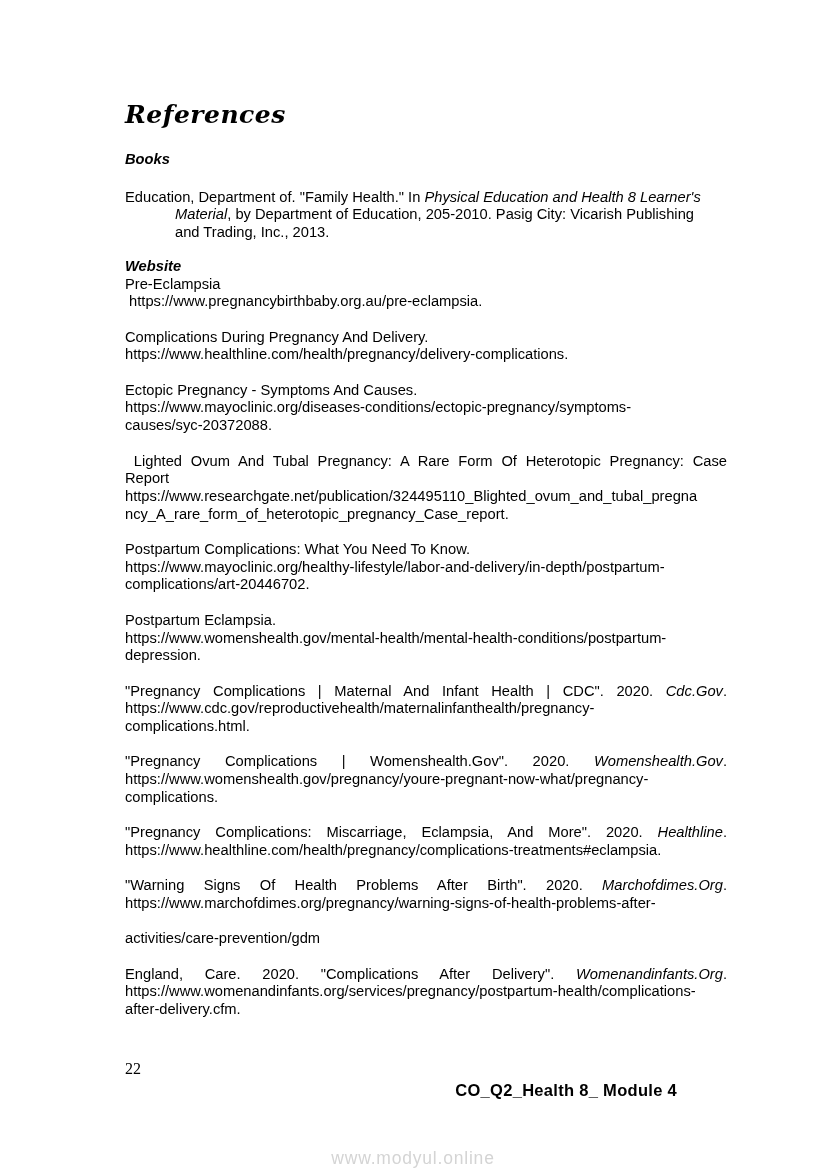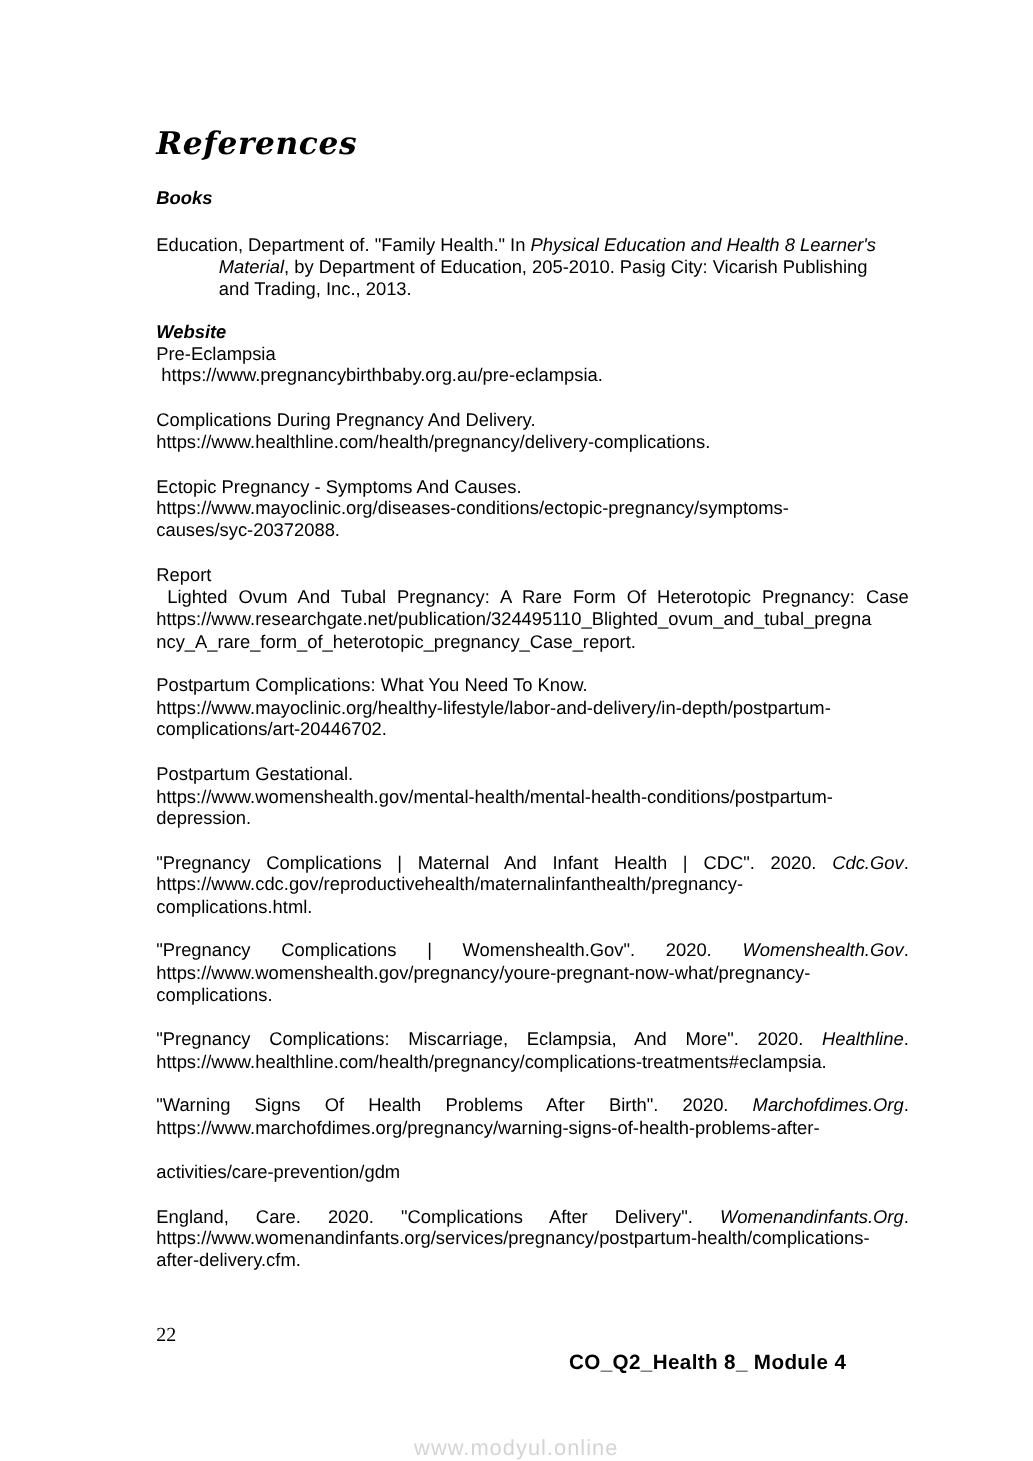--- a/index.html
+++ b/index.html
@@ -99,32 +99,32 @@
         <div class="entry">
           <div class="line"><span>Complications During Pregnancy And Delivery.</span></div>
           <div class="line"><span>https://www.healthline.com/health/pregnancy/delivery-complications.</span></div>
         </div>
         <div class="entry">
           <div class="line"><span>Ectopic Pregnancy - Symptoms And Causes.</span></div>
           <div class="line"><span>https://www.mayoclinic.org/diseases-conditions/ectopic-pregnancy/symptoms-</span></div>
           <div class="line"><span>causes/syc-20372088.</span></div>
         </div>
         <div class="entry">
+          <div class="line j"><span> Lighted Ovum And Tubal Pregnancy: A Rare Form Of Heterotopic Pregnancy: Case</span></div>
           <div class="line"><span>Report</span></div>
-          <div class="line j"><span> Lighted Ovum And Tubal Pregnancy: A Rare Form Of Heterotopic Pregnancy: Case</span></div>
           <div class="line"><span>https://www.researchgate.net/publication/324495110_Blighted_ovum_and_tubal_pregna</span></div>
           <div class="line"><span>ncy_A_rare_form_of_heterotopic_pregnancy_Case_report.</span></div>
         </div>
         <div class="entry">
           <div class="line"><span>Postpartum Complications: What You Need To Know.</span></div>
           <div class="line"><span>https://www.mayoclinic.org/healthy-lifestyle/labor-and-delivery/in-depth/postpartum-</span></div>
           <div class="line"><span>complications/art-20446702.</span></div>
         </div>
         <div class="entry">
-          <div class="line"><span>Postpartum Gestational.</span></div>
+          <div class="line"><span>Postpartum Eclampsia.</span></div>
           <div class="line"><span>https://www.womenshealth.gov/mental-health/mental-health-conditions/postpartum-</span></div>
           <div class="line"><span>depression.</span></div>
         </div>
         <div class="entry">
           <div class="line j"><span>"Pregnancy Complications | Maternal And Infant Health | CDC". 2020. </span><span class="it">Cdc.Gov</span><span>.</span></div>
           <div class="line"><span>https://www.cdc.gov/reproductivehealth/maternalinfanthealth/pregnancy-</span></div>
           <div class="line"><span>complications.html.</span></div>
         </div>
         <div class="entry">
           <div class="line j"><span>"Pregnancy Complications | Womenshealth.Gov". 2020. </span><span class="it">Womenshealth.Gov</span><span>.</span></div>

